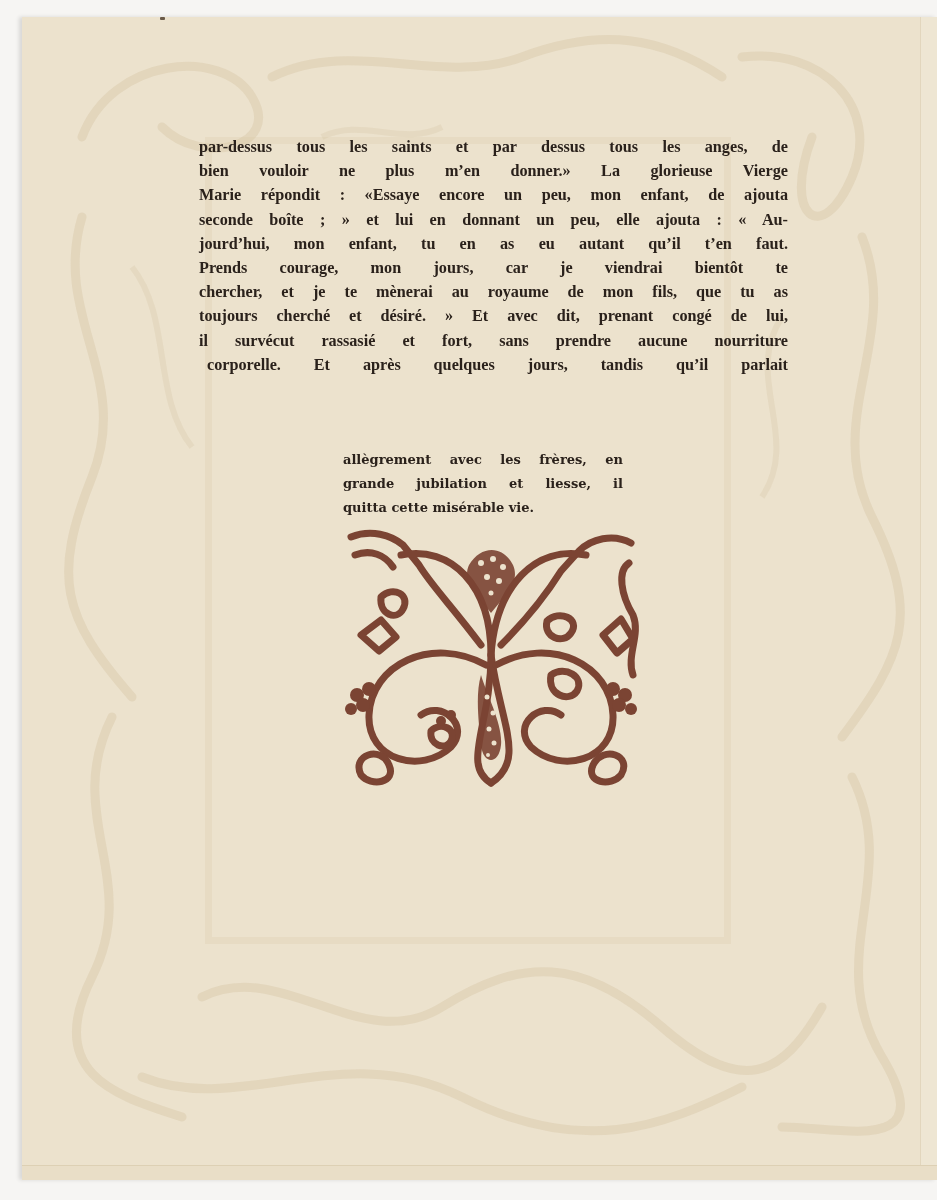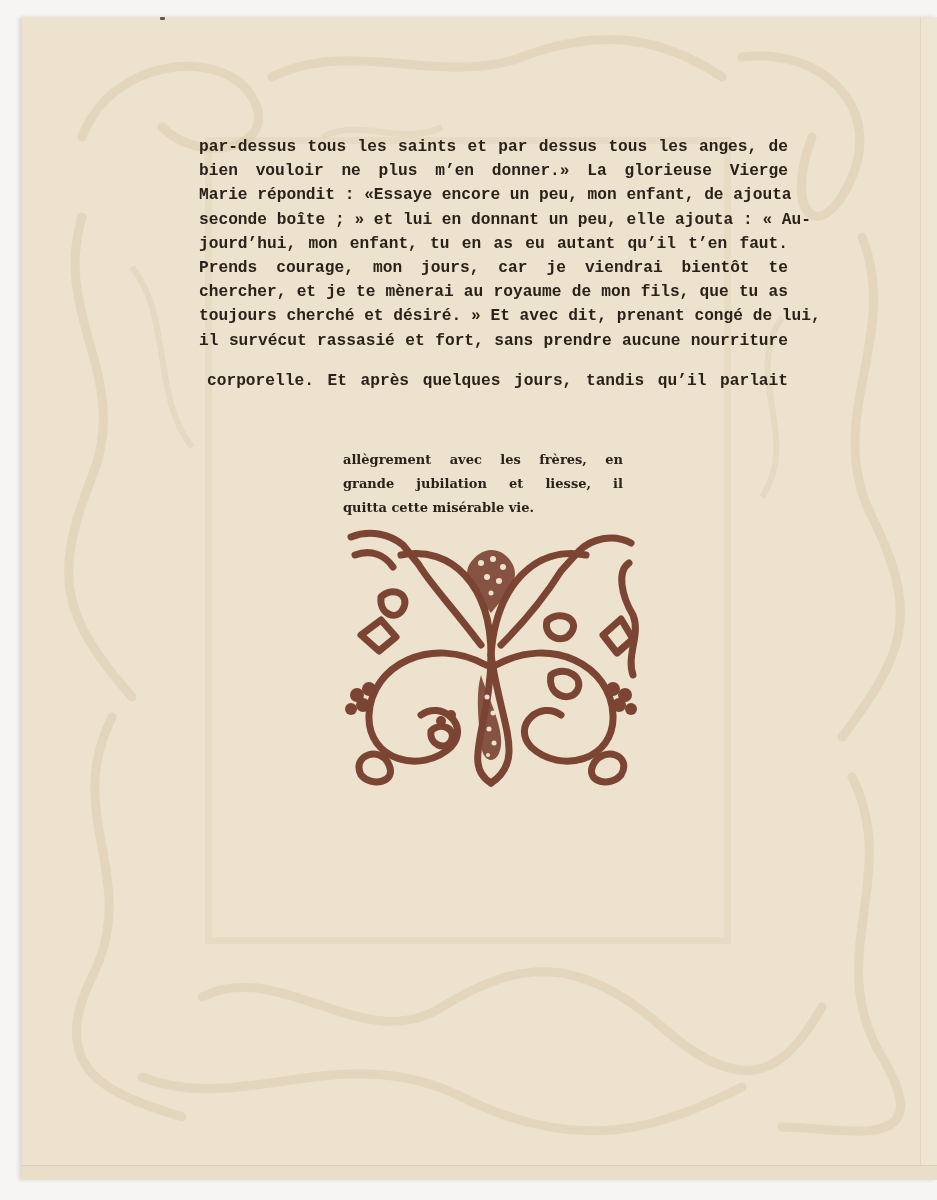--- a/index.html
+++ b/index.html
@@ -21,25 +21,25 @@
     background:#e9dec7; border-top:1px solid #ddd0b4;
   }
   .watermark { position:absolute; left:0; top:0; width:915px; height:1163px; }
   .inner-frame {
     position:absolute; left:183px; top:120px; width:512px; height:793px;
     border:7px solid rgba(214,196,160,0.22);
   }
   .speck { position:absolute; left:138px; top:0; width:5px; height:3px; background:#6a5a48; border-radius:1px; }
   .text-block {
     position:absolute; left:199px; top:135px; width:589px;
-    font-family:Liberation Mono, monospace; font-weight:bold;
+    font-family:Liberation Serif, serif; font-weight:bold;
     font-size:16.2px; line-height:24.2px; color:#2a211b;
   }
   .line { display:block; white-space:nowrap; text-align:justify; text-align-last:justify; }
-  .line.last-full { padding-left:8px;margin-top:16px; }
+  .line.last-full { padding-left:8px; }
   .tail {
     position:absolute; left:343px; top:448px; width:280px;
     font-family:"DejaVu Serif", serif; font-weight:bold;
     font-size:13px; line-height:24.2px; color:#2a211b;
   }
   .tail .line { text-align:right; text-align-last:left; }
   .tail .line.j { text-align:justify; text-align-last:justify; }
   .ornament {
     position:absolute; left:341px; top:525px; width:300px; height:265px;
   }

